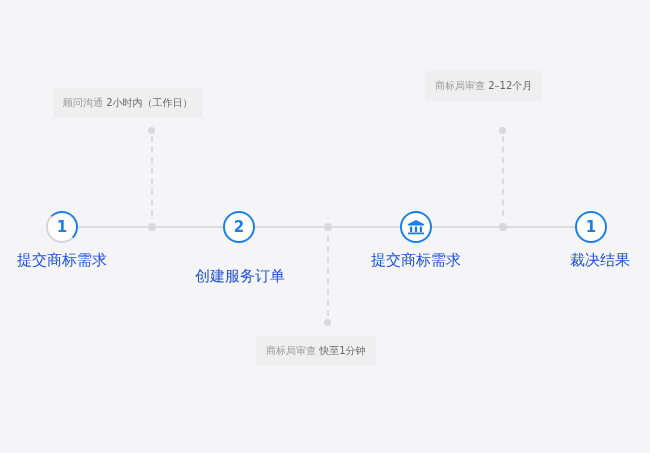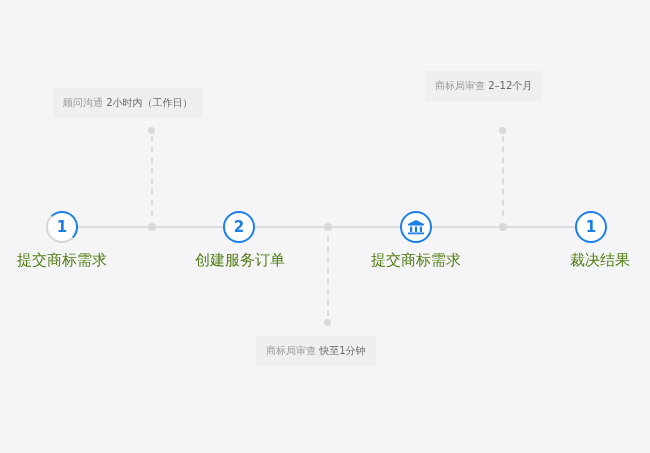--- a/index.html
+++ b/index.html
@@ -31,21 +31,21 @@
   }
   .step-circle.partial {
     border-color: #d6d6d6;
     border-right-color: #1a7fe6;
     border-top-color: #1a7fe6;
     transform: rotate(0deg);
   }
   .step-circle.partial span { display: inline-block; }
   .step-label {
     position: absolute; top: 251px;
-    font-size: 15px; color: #4d7c0f; white-space: nowrap;
+    font-size: 15px; color: #1d4ed8; white-space: nowrap;
     transform: translateX(-50%);
   }
   .note {
     position: absolute; background: #efefef;
     height: 30px; line-height: 30px; padding: 0 10px;
     font-size: 10px; color: #999; white-space: nowrap;
   }
   .note .hl { color: #666; }
 </style>
 </head>
@@ -79,21 +79,21 @@
 </div>
 
 <div class="step-circle partial" style="left:46px;top:211px;">
   <span>1</span>
 </div>
 <div class="step-label" style="left:62px;">提交商标需求</div>
 
 <div class="step-circle" style="left:223px;top:211px;">
   <span>2</span>
 </div>
-<div class="step-label" style="left:240px;">创建服务订单</div>
+<div class="step-label" style="left:240px;margin-top:16px;">创建服务订单</div>
 
 <div class="step-circle" style="left:400px;top:211px;">
   <svg width="18" height="16" viewBox="0 0 18 16">
     <path d="M9 1 L17 5 L17 6.5 L1 6.5 L1 5 Z" fill="#1a7fe6"></path>
     <rect x="3" y="7.5" width="2.2" height="5.5" fill="#1a7fe6"></rect>
     <rect x="7.9" y="7.5" width="2.2" height="5.5" fill="#1a7fe6"></rect>
     <rect x="12.8" y="7.5" width="2.2" height="5.5" fill="#1a7fe6"></rect>
     <rect x="1" y="13.5" width="16" height="1.8" fill="#1a7fe6"></rect>
   </svg>
 </div>

